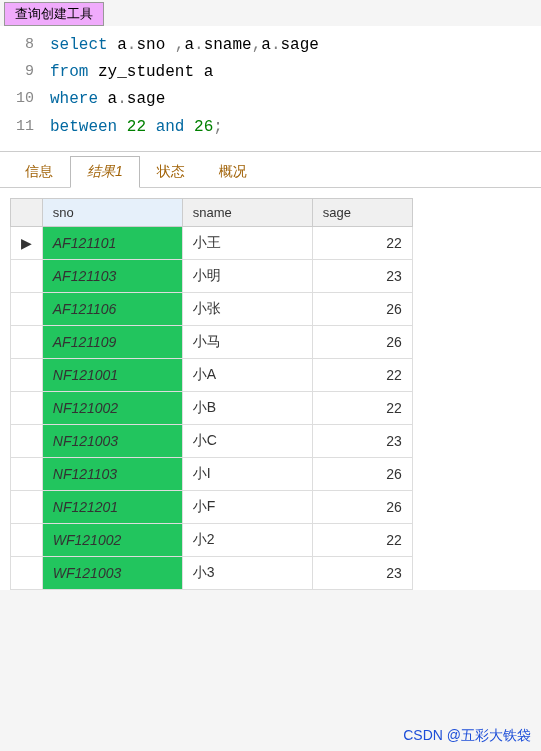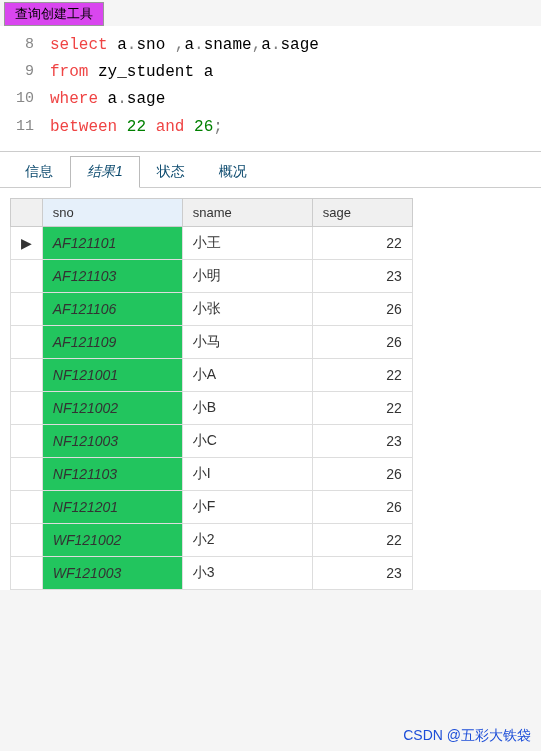--- a/index.html
+++ b/index.html
@@ -9,21 +9,21 @@
     }
     body {
       font-family: "Microsoft YaHei", Arial, sans-serif;
       background: #f5f5f5;
       width: 541px;
       height: 751px;
       overflow: hidden;
       position: relative;
     }
     .top-tab {
-      background: #d946ef;
+      background: #f0abfc;
       border: 1px solid #999;
       display: inline-block;
       padding: 2px 10px;
       font-size: 13px;
       margin: 2px 0 0 4px;
     }
     .editor {
       background: #fff;
       padding: 6px 0 10px 0;
       font-family: Consolas, "Courier New", monospace;
@@ -38,36 +38,36 @@
       text-align: right;
       color: #888;
       padding-right: 16px;
       font-size: 15px;
       user-select: none;
     }
     .code {
       flex: 1;
       white-space: pre;
     }
-    .kw { color: #ef4444; }
+    .kw { color: #0369a1; }
     .ident { color: #000; }
     .num { color: #008000; }
     .punct { color: #808080; }
     .tabs-wrap {
       background: #fff;
       border-top: 1px solid #ccc;
       border-bottom: 1px solid #ccc;
       padding: 4px 8px 0 8px;
       display: flex;
       gap: 0;
     }
     .tab {
       padding: 6px 16px;
       font-size: 14px;
-      color: #0c4a6e;
+      color: #a16207;
       border: 1px solid transparent;
       border-bottom: none;
       cursor: pointer;
       background: transparent;
     }
     .tab.active {
       background: #fff;
       border: 1px solid #bbb;
       border-bottom: 1px solid #fff;
       margin-bottom: -1px;

